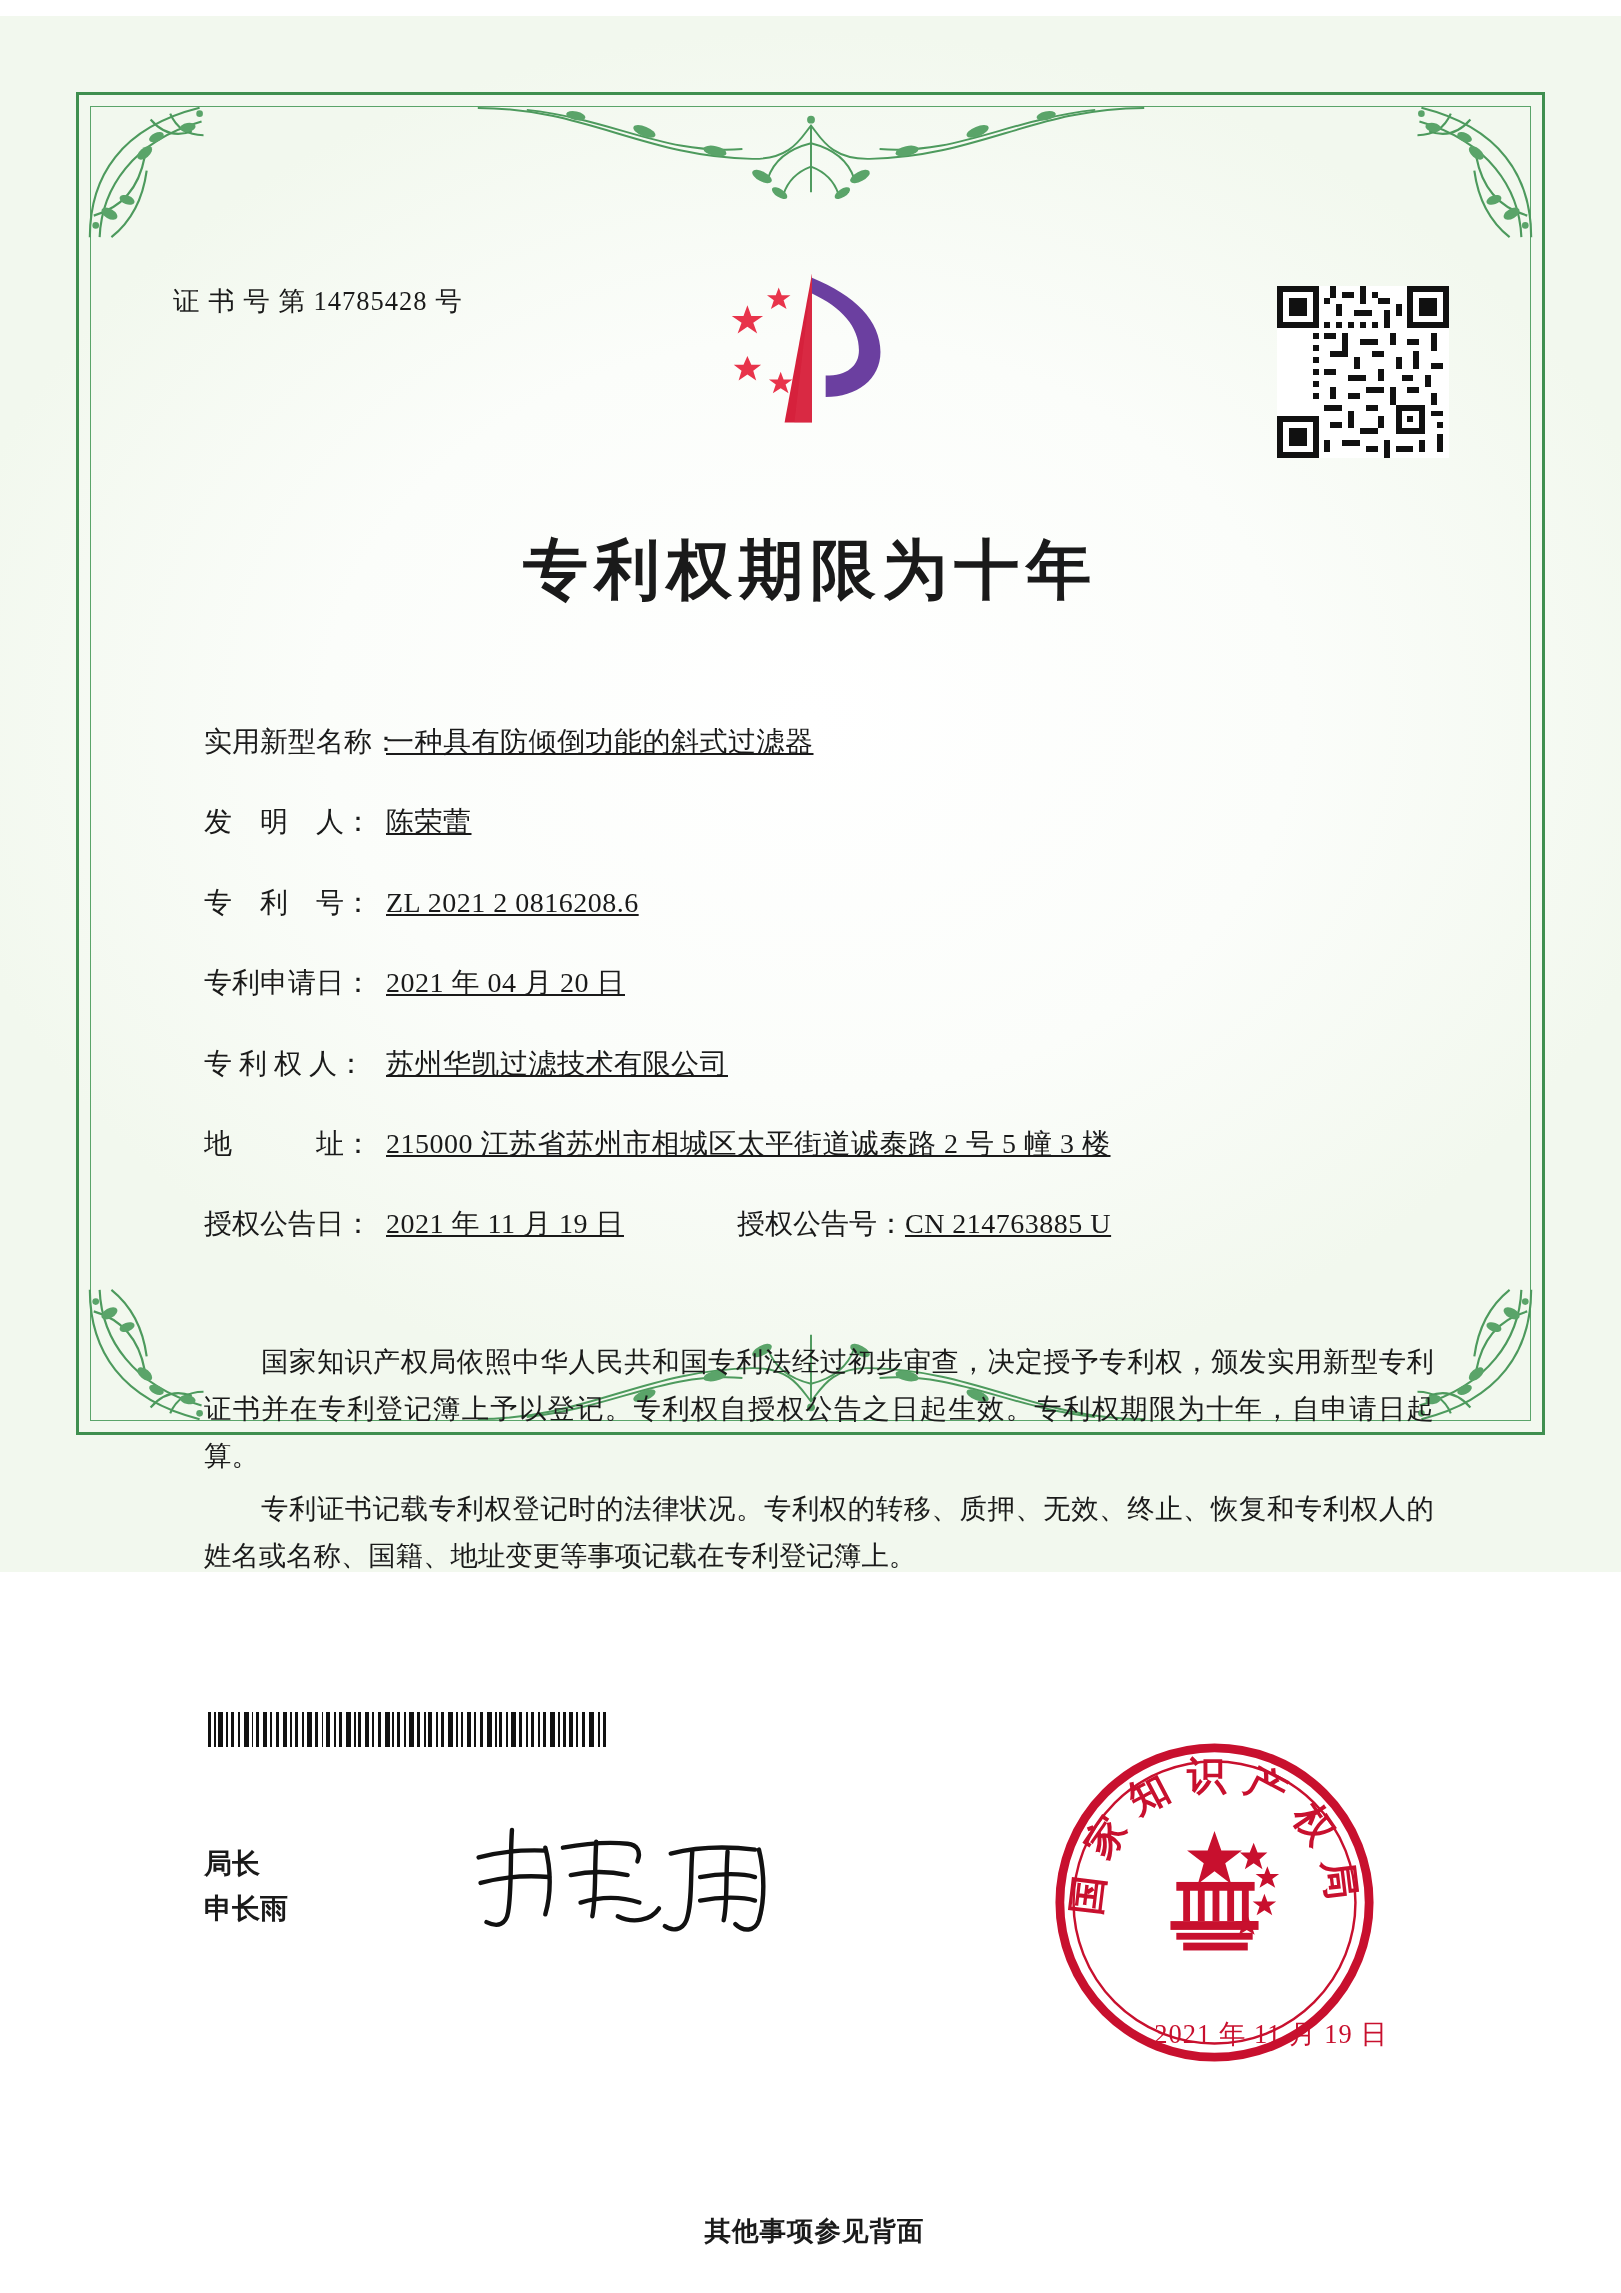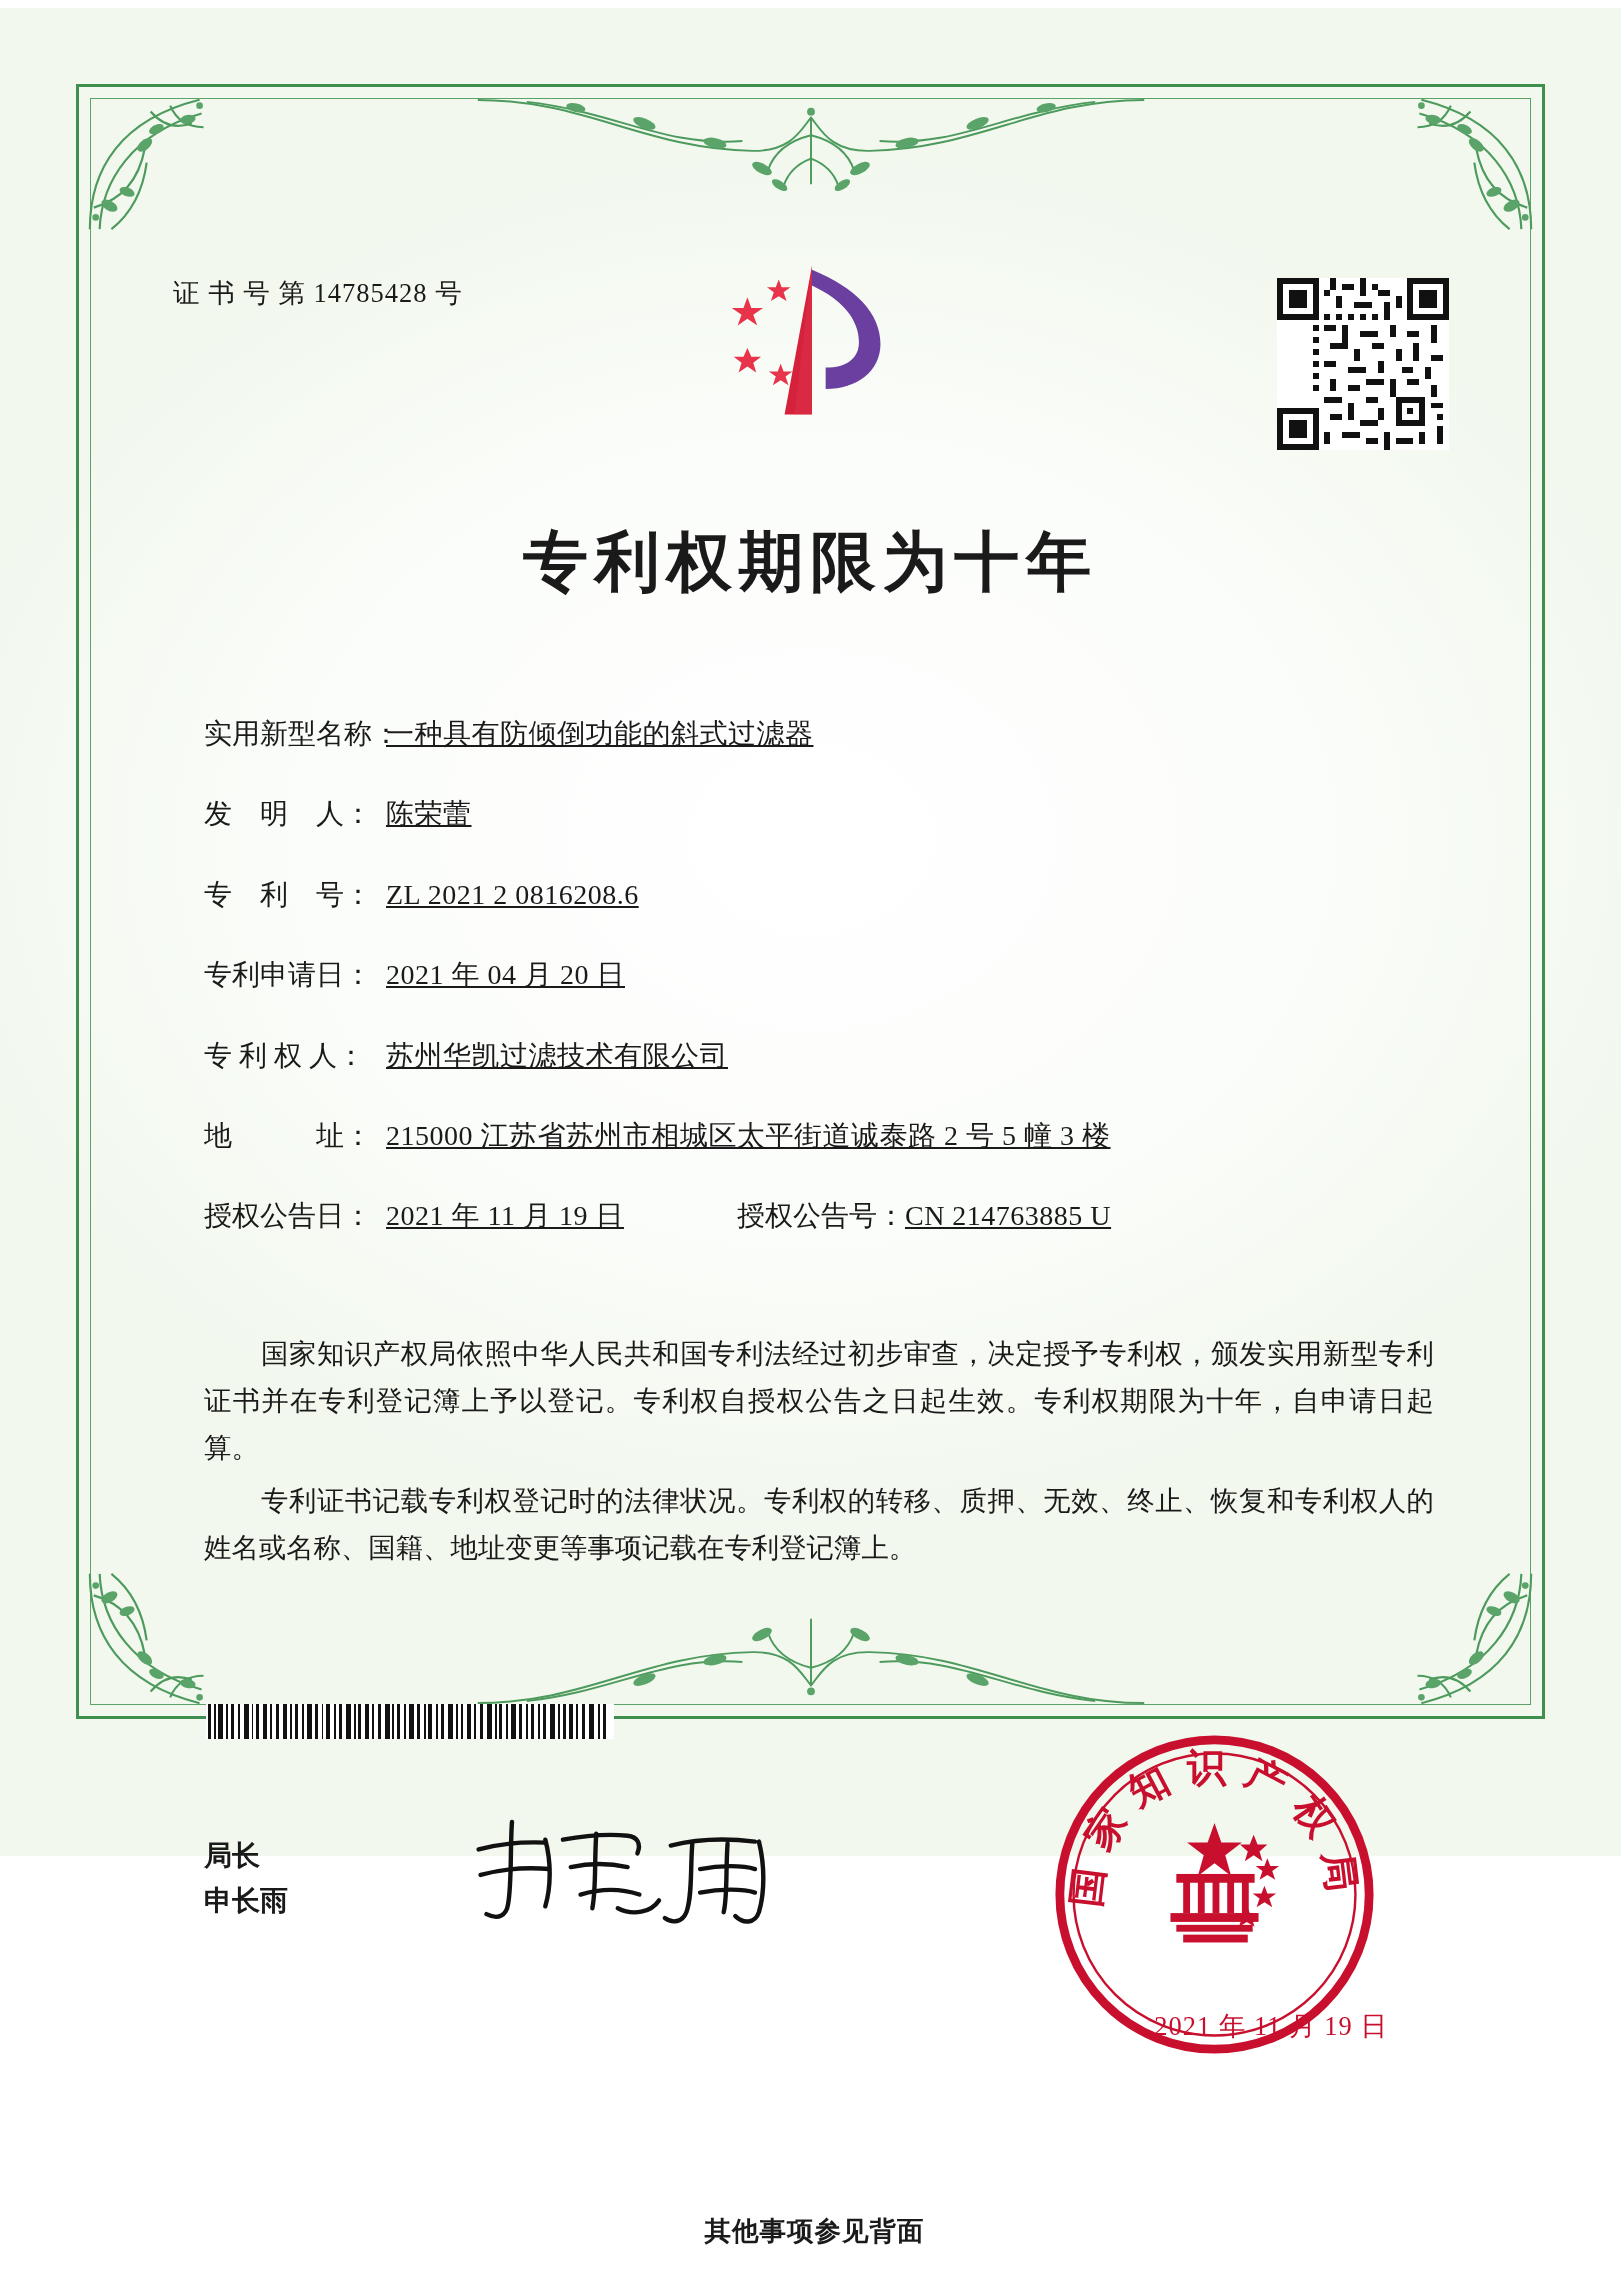--- a/index.html
+++ b/index.html
@@ -13,23 +13,23 @@
     font-family: "Liberation Serif", "DejaVu Serif", serif;
     color: #1a1a1a;
     position: relative;
     overflow: hidden;
   }
 
   
   .certificate {
     position: absolute;
     left: 0;
-    top: 8px;
+    top: 16px;
     width: 1621px;
-    height: 1848px;
+    height: 1556px;
     background: #ffffff;
     background-image:
       radial-gradient(ellipse 882px 686px at 50% 45%, #ffffff 0%, #fbfdfa 55%, #f2f8ee 100%);
   }
 
   
   .border-outer {
     position: absolute;
     left: 76px;
     top: 76px;

